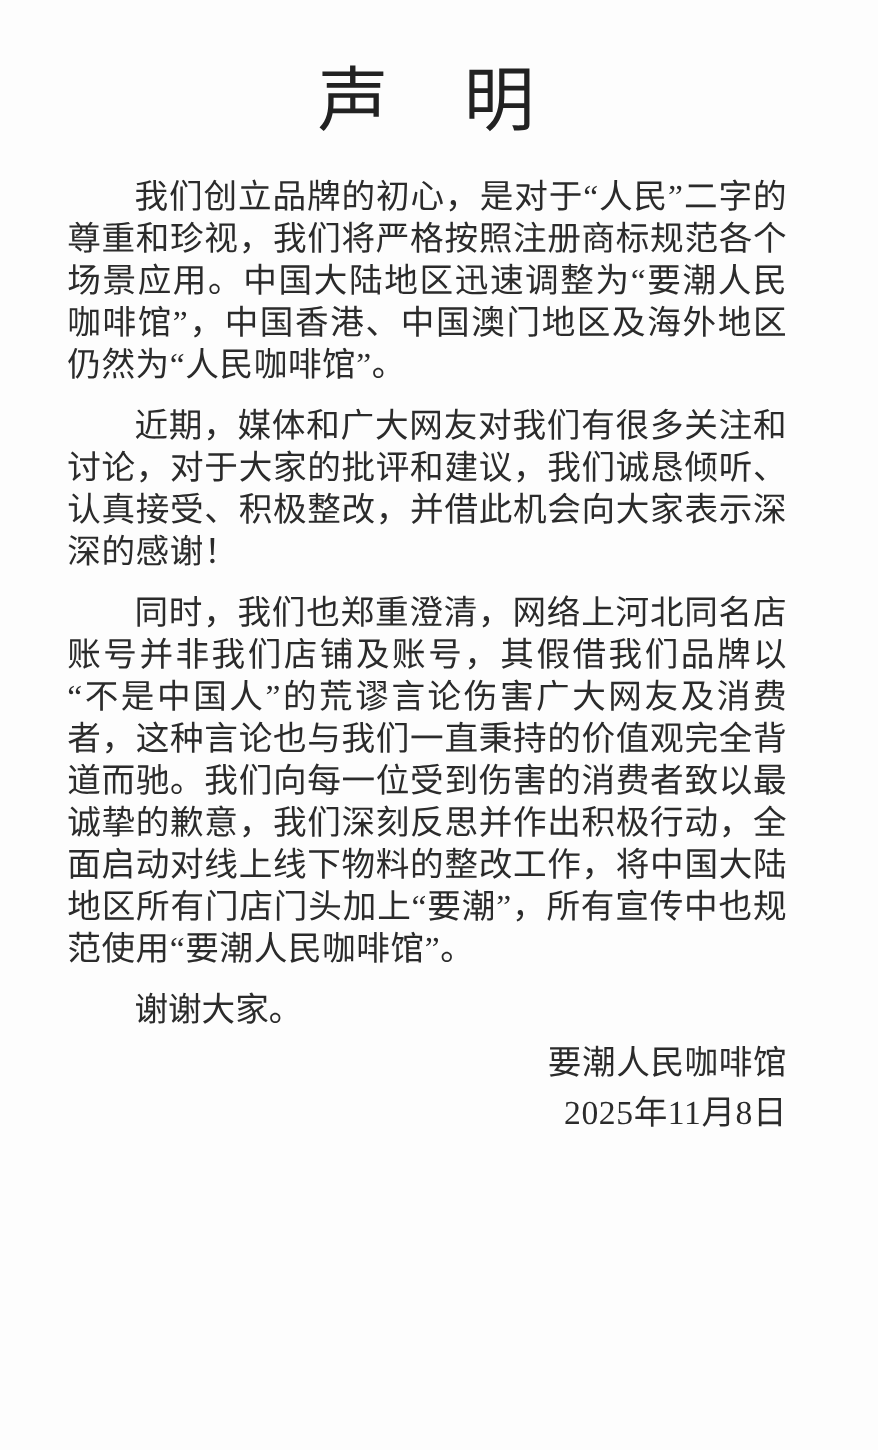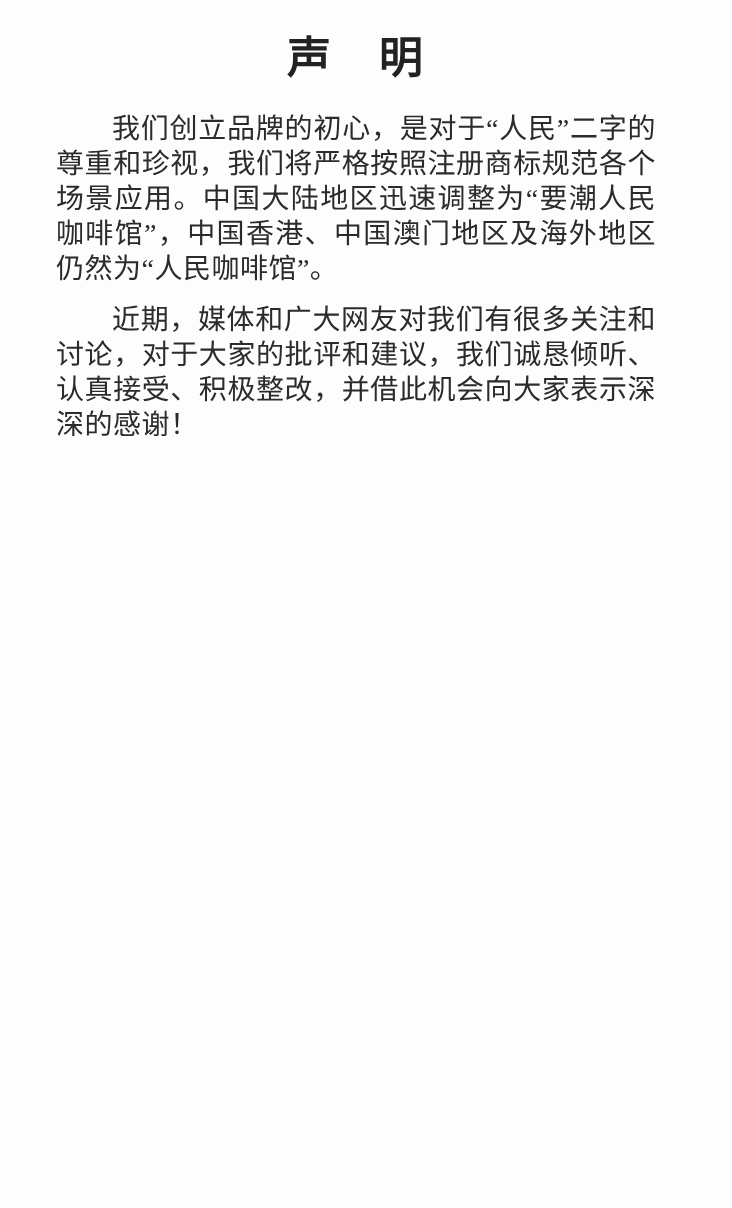--- a/index.html
+++ b/index.html
@@ -12,24 +12,24 @@
     width: 732px;
     height: 1208px;
     box-sizing: border-box;
     background: #fdfdfd;
     color: #2b2b2b;
     font-family: "Liberation Serif", "DejaVu Serif", serif;
     padding: 30px 76px 28px 56px;
     overflow: hidden;
   }
   .doc-title {
-    margin: 0 0 24px 0;
+    margin: 16px 0 24px 0;
     text-align: center;
-    font-size: 44px;
-    font-weight: 700;
+    font-size: 59px;
+    font-weight: 400;
     letter-spacing: 2px;
     color: #222222;
     line-height: 1.3;
   }
   .doc-paragraph {
     margin: 0 0 16px 0;
     font-size: 28px;
     line-height: 35px;
     text-align: justify;
     text-indent: 2em;
@@ -60,19 +60,23 @@
 <body>
 
 <div class="page">
 
   <h1 class="doc-title">声　明</h1>
 
   <p class="doc-paragraph">我们创立品牌的初心，是对于“人民”二字的尊重和珍视，我们将严格按照注册商标规范各个场景应用。中国大陆地区迅速调整为“要潮人民咖啡馆”，中国香港、中国澳门地区及海外地区仍然为“人民咖啡馆”。</p>
 
   <p class="doc-paragraph">近期，媒体和广大网友对我们有很多关注和讨论，对于大家的批评和建议，我们诚恳倾听、认真接受、积极整改，并借此机会向大家表示深深的感谢！</p>
 
+  <p class="doc-paragraph">同时，我们也郑重澄清，网络上河北同名店账号并非我们店铺及账号，其假借我们品牌以“不是中国人”的荒谬言论伤害广大网友及消费者，这种言论也与我们一直秉持的价值观完全背道而驰。我们向每一位受到伤害的消费者致以最诚挚的歉意，我们深刻反思并作出积极行动，全面启动对线上线下物料的整改工作，将中国大陆地区所有门店门头加上“要潮”，所有宣传中也规范使用“要潮人民咖啡馆”。</p>
 
 
+  <p class="doc-closing">谢谢大家。</p>
 
   <div class="doc-sign-block">
+    <div class="doc-signature">要潮人民咖啡馆</div>
+    <div class="doc-date">2025年11月8日</div>
   </div>
 
 </div>
 
 </body></html>

